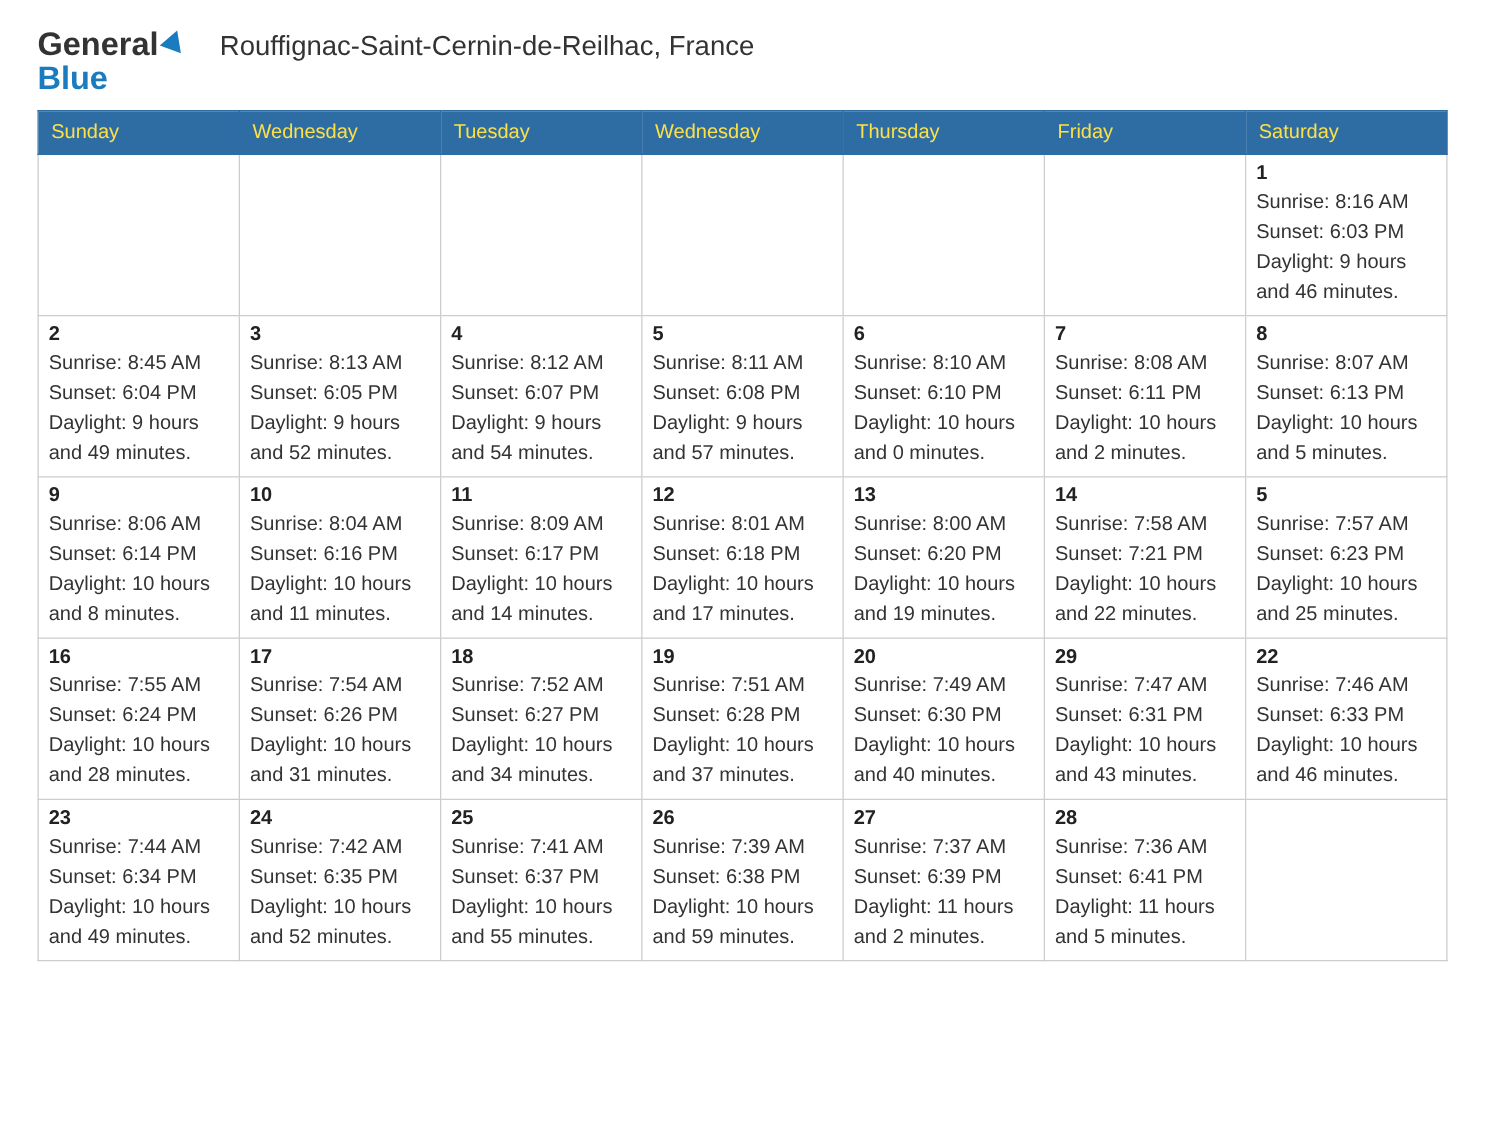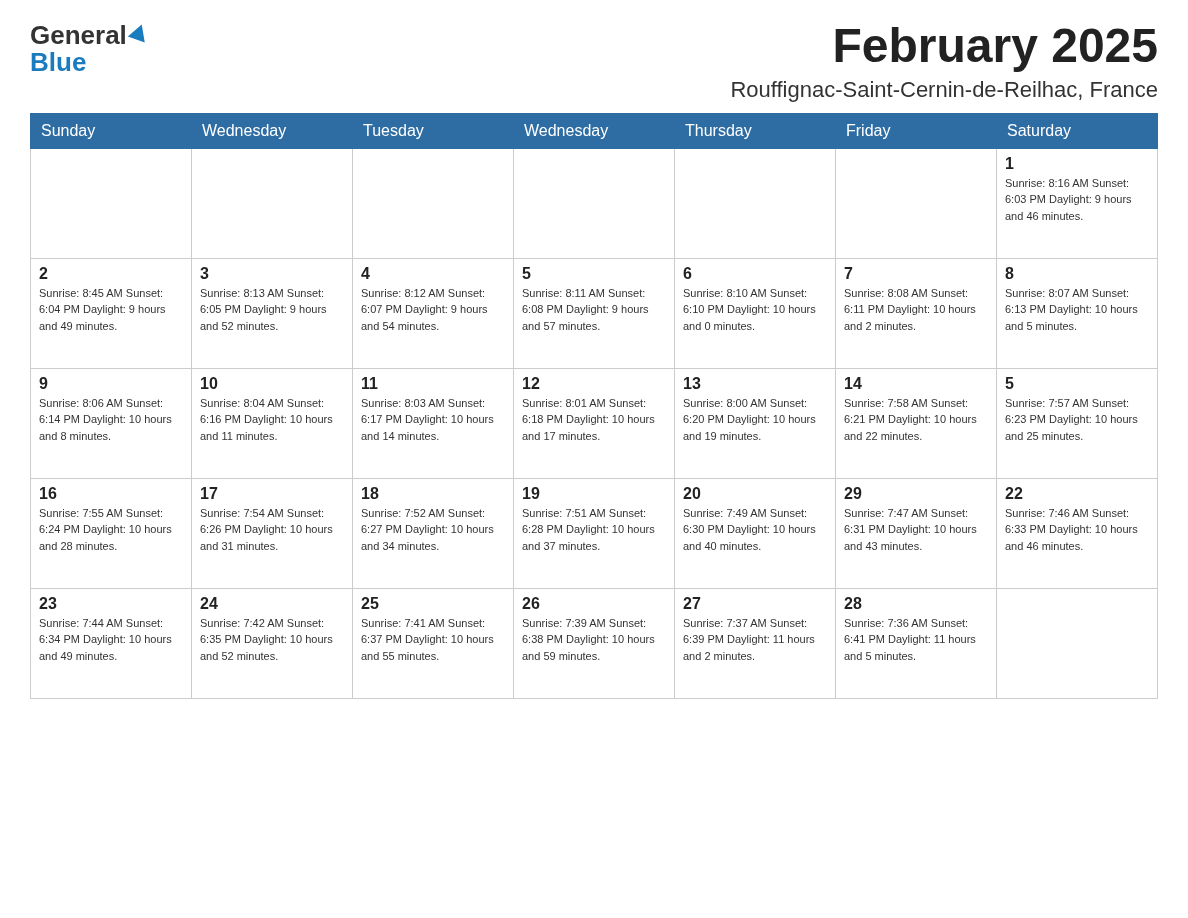--- a/index.html
+++ b/index.html
@@ -6,24 +6,23 @@
     body {
       font-family: Arial, sans-serif;
       background: #fff;
       color: #333;
       width: 1188px;
       min-height: 918px;
       padding: 20px 30px;
     }
     .header-area {
       display: flex;
-      justify-content: space-between;
+      justify-content: flex-start;
       align-items: flex-start;
       margin-bottom: 10px;
-      gap: 30px;
     }
     .logo-area {
       display: flex;
       flex-direction: column;
       align-items: flex-start;
     }
     .title-area {
       text-align: right;
     }
     .month-title {
@@ -38,21 +37,21 @@
       margin-top: 4px;
       margin-left: 28px;
     }
     .calendar-table {
       width: 100%;
       border-collapse: collapse;
       margin-top: 10px;
     }
     .calendar-table th {
       background-color: #2e6da4;
-      color: #ffffff;
+      color: #fde047;
       font-size: 16px;
       font-weight: normal;
       padding: 8px 10px;
       text-align: left;
       border: 1px solid #2e6da4;
     }
     .calendar-table td {
       border: 1px solid #ccc;
       vertical-align: top;
       padding: 6px 8px;
@@ -61,21 +60,21 @@
       height: 110px;
     }
     .day-number {
       font-size: 16px;
       font-weight: bold;
       color: #222;
       display: block;
       margin-bottom: 2px;
     }
     .day-info {
-      font-size: 11px;
+      font-size: 16px;
       color: #333;
       line-height: 1.5;
     }
     tr td {
       background: #fff;
     }
     .logo-wrapper {
       display: flex;
       align-items: center;
       gap: 0;
@@ -96,21 +95,20 @@
 
 <div class="header-area">
   <div class="logo-area">
     <div class="logo-wrapper">
       <span class="logo-general">General</span>
       <span style="display:inline-block;width:0;height:0;border-left:9px solid transparent;border-right:9px solid transparent;border-bottom:16px solid #1a7bbf;margin-left:3px;position:relative;top:-4px;transform:rotate(20deg);"></span>
     </div>
     <span class="logo-blue-text" style="margin-top:-4px;">Blue</span>
   </div>
   <div class="title-area">
-    <div class="month-title">February 2025</div>
     <div class="location-title">Rouffignac-Saint-Cernin-de-Reilhac, France</div>
   </div>
 </div>
 
 <table class="calendar-table">
   <thead>
     <tr>
     <th>Sunday</th>
         <th>Wednesday</th>
         <th>Tuesday</th>
@@ -187,40 +185,40 @@
 Daylight: 10 hours and 8 minutes.</div>
         </td>
         <td>
           <span class="day-number">10</span>
           <div class="day-info">Sunrise: 8:04 AM
 Sunset: 6:16 PM
 Daylight: 10 hours and 11 minutes.</div>
         </td>
         <td>
           <span class="day-number">11</span>
-          <div class="day-info">Sunrise: 8:03 AM
+          <div class="day-info">Sunrise: 8:09 AM
 Sunset: 6:17 PM
 Daylight: 10 hours and 14 minutes.</div>
         </td>
         <td>
           <span class="day-number">12</span>
           <div class="day-info">Sunrise: 8:01 AM
 Sunset: 6:18 PM
 Daylight: 10 hours and 17 minutes.</div>
         </td>
         <td>
           <span class="day-number">13</span>
           <div class="day-info">Sunrise: 8:00 AM
 Sunset: 6:20 PM
 Daylight: 10 hours and 19 minutes.</div>
         </td>
         <td>
           <span class="day-number">14</span>
           <div class="day-info">Sunrise: 7:58 AM
-Sunset: 6:21 PM
+Sunset: 7:21 PM
 Daylight: 10 hours and 22 minutes.</div>
         </td>
         <td>
           <span class="day-number">5</span>
           <div class="day-info">Sunrise: 7:57 AM
 Sunset: 6:23 PM
 Daylight: 10 hours and 25 minutes.</div>
         </td>
       </tr>
       <tr>

